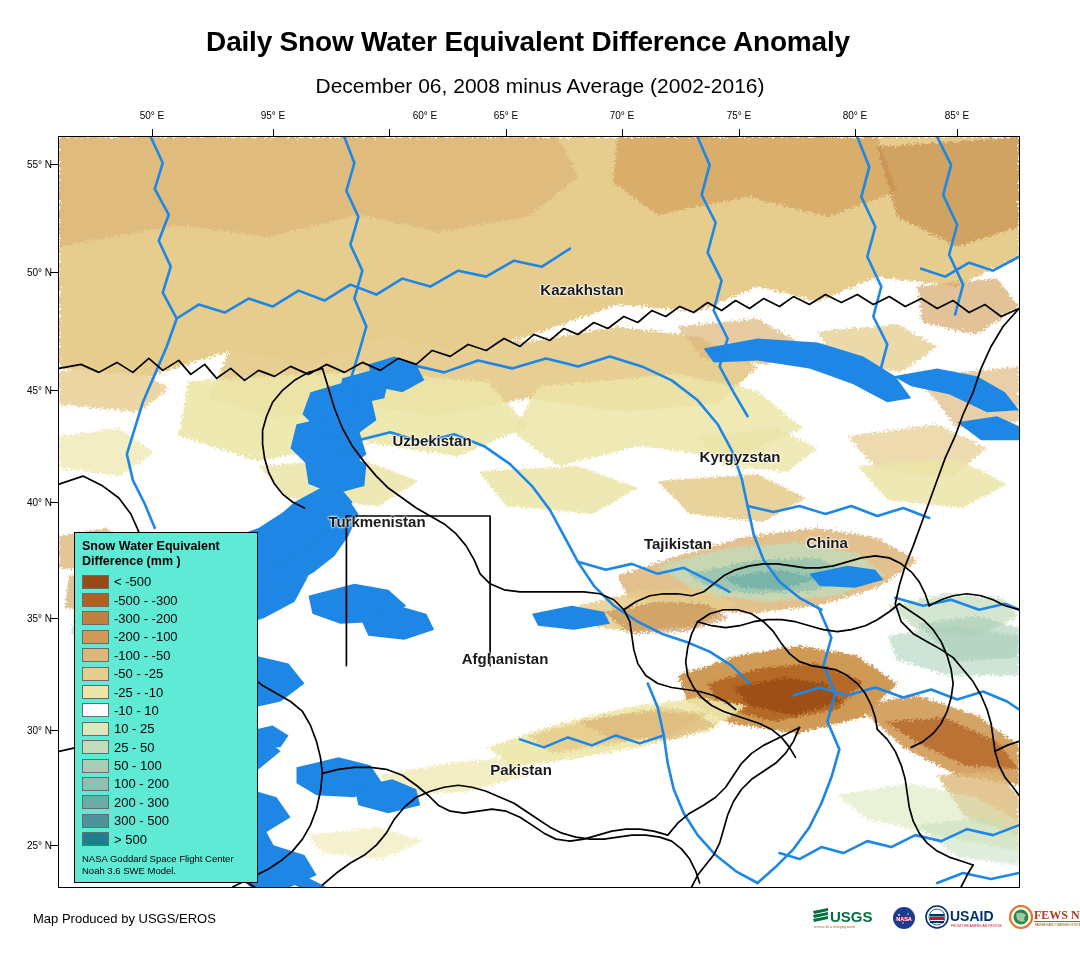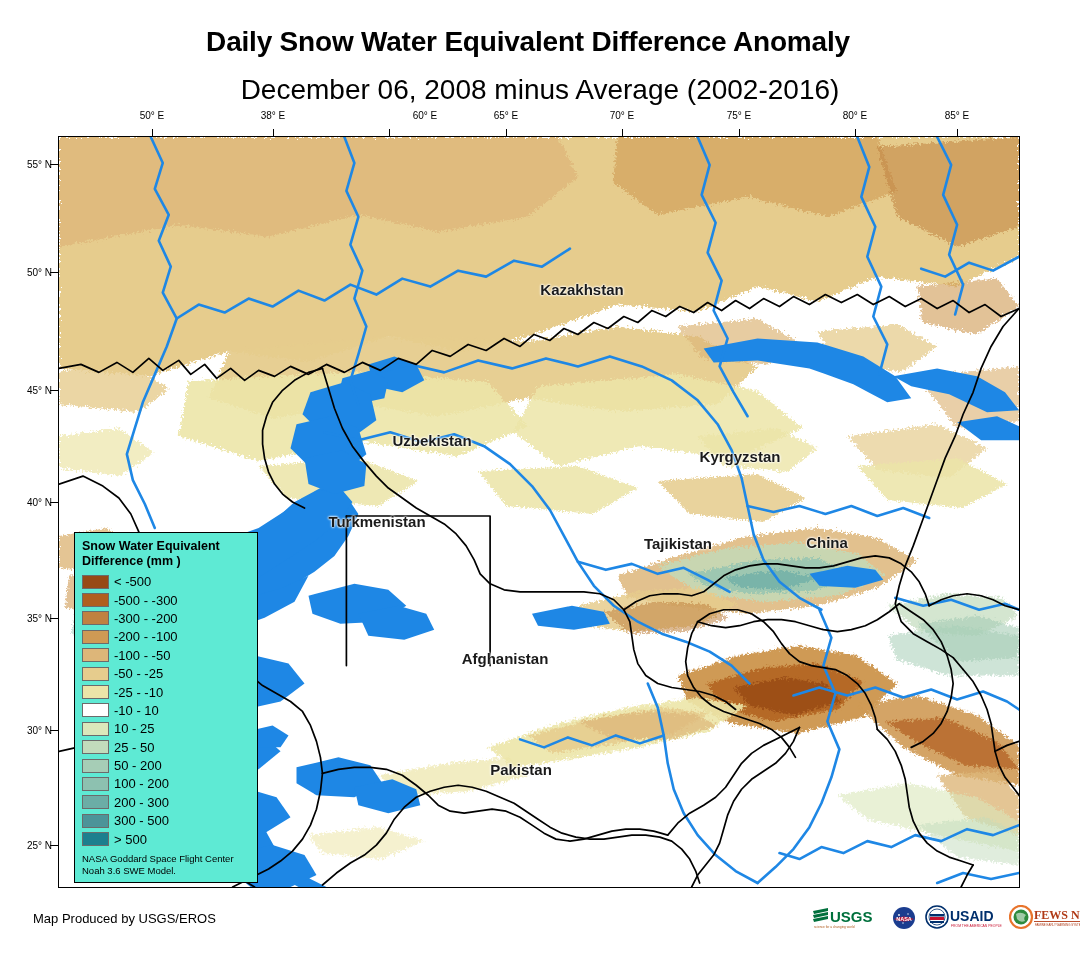--- a/index.html
+++ b/index.html
@@ -15,21 +15,21 @@
   
   .title{
     position:absolute;left:0;top:26px;width:1056px;
     text-align:center;
     font-size:28px;font-weight:bold;color:#000;
     letter-spacing:-0.2px;
   }
   .subtitle{
     position:absolute;left:0;top:74px;width:1080px;
     text-align:center;
-    font-size:28px;font-weight:normal;color:#000;
+    font-size:21px;font-weight:normal;color:#000;
   }
 
   
   #mapwrap{
     position:absolute;left:58px;top:136px;
     width:962px;height:752px;
     border:1.5px solid #000;
     box-sizing:border-box;
     overflow:hidden;
     background:#ffffff;
@@ -105,21 +105,21 @@
 <body>
 
 <div id="page">
 
   <div class="title">Daily Snow Water Equivalent Difference Anomaly</div>
   <div class="subtitle">December 06, 2008 minus Average (2002-2016)</div>
 
   <div id="lonhost">
       <div class="lonlab" style="left: 152px; top: 110px;">50° E</div>
       <div class="lontick" style="left: 152px; top: 129px;"></div>
-      <div class="lonlab" style="left: 273px; top: 110px;">38° E</div>
+      <div class="lonlab" style="left: 273px; top: 110px;">95° E</div>
       <div class="lontick" style="left: 273px; top: 129px;"></div>
       <div class="lonlab" style="left: 389px; top: 110px; margin-left: 36px;">60° E</div>
       <div class="lontick" style="left: 389px; top: 129px;"></div>
       <div class="lonlab" style="left: 506px; top: 110px;">65° E</div>
       <div class="lontick" style="left: 506px; top: 129px;"></div>
       <div class="lonlab" style="left: 622px; top: 110px;">70° E</div>
       <div class="lontick" style="left: 622px; top: 129px;"></div>
       <div class="lonlab" style="left: 739px; top: 110px;">75° E</div>
       <div class="lontick" style="left: 739px; top: 129px;"></div>
       <div class="lonlab" style="left: 855px; top: 110px;">80° E</div>
@@ -465,21 +465,21 @@
         <div class="lrow">
           <div class="lsw" style="background: rgb(219, 232, 187);"></div>
           <div class="ltxt">10 - 25</div>
         </div>
         <div class="lrow">
           <div class="lsw" style="background: rgb(194, 220, 188);"></div>
           <div class="ltxt">25 - 50</div>
         </div>
         <div class="lrow">
           <div class="lsw" style="background: rgb(166, 205, 182);"></div>
-          <div class="ltxt">50 - 200</div>
+          <div class="ltxt">50 - 100</div>
         </div>
         <div class="lrow">
           <div class="lsw" style="background: rgb(141, 193, 176);"></div>
           <div class="ltxt">100 - 200</div>
         </div>
         <div class="lrow">
           <div class="lsw" style="background: rgb(107, 173, 166);"></div>
           <div class="ltxt">200 - 300</div>
         </div>
         <div class="lrow">

